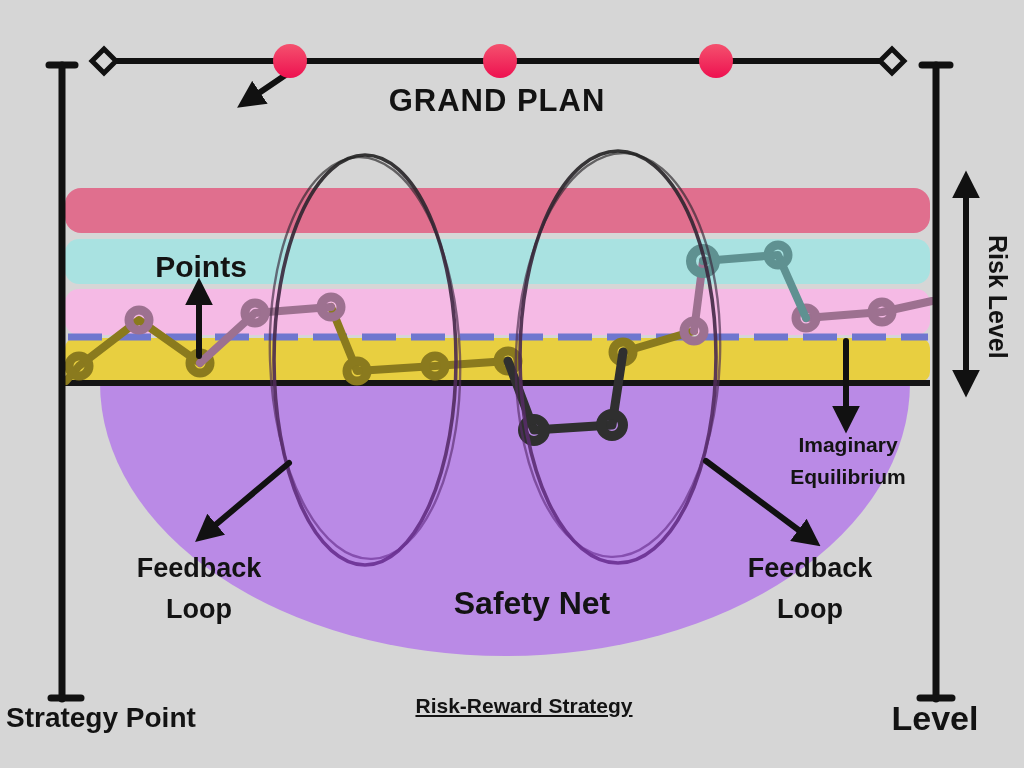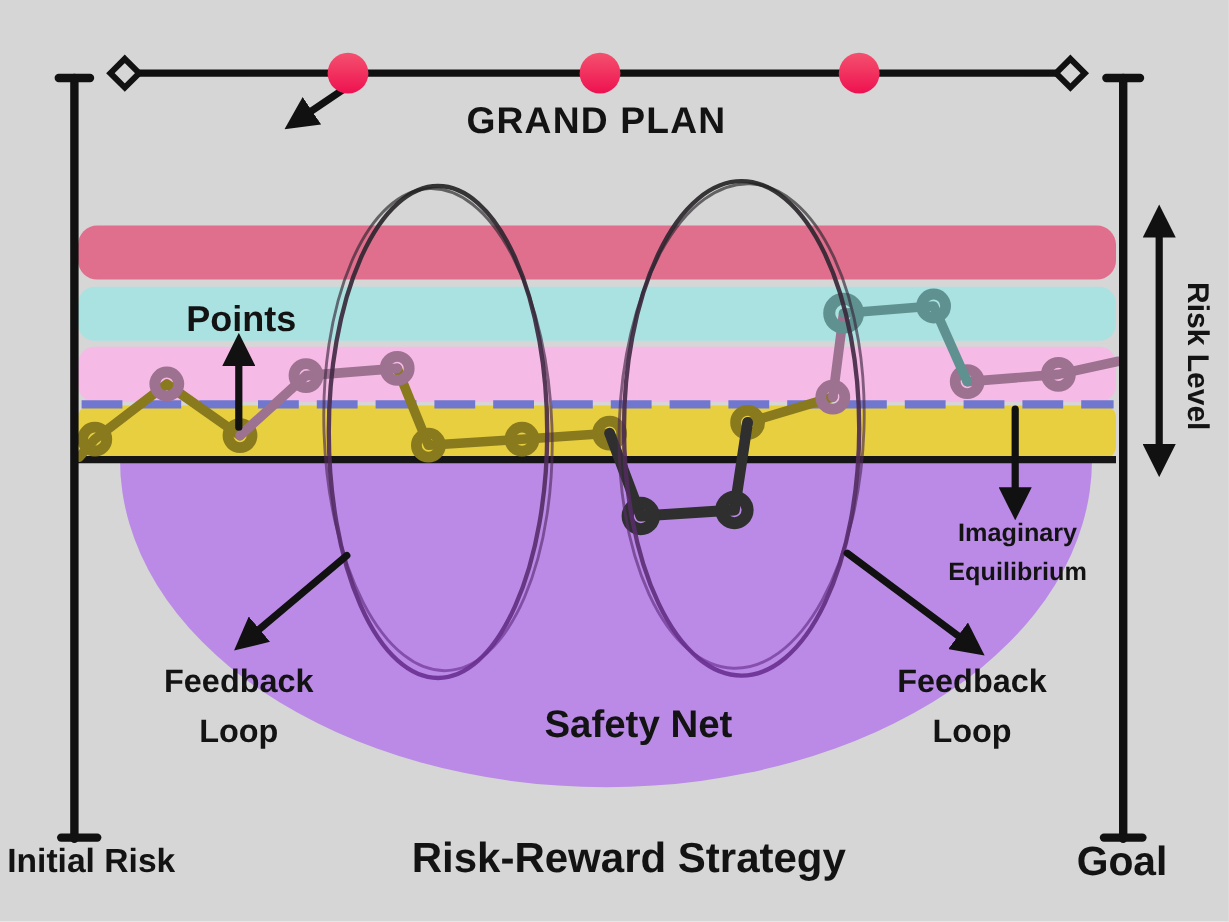--- a/index.html
+++ b/index.html
@@ -15,21 +15,21 @@
   }
   .ctr { transform:translateX(-50%); }
   #lbl-grand      { left:497px; top:80px;  font-size:31px; font-weight:700; letter-spacing:1px; }
   #lbl-interv     { left:245px; top:99px;  font-size:22px; line-height:1.42; }
   #lbl-graph      { left:201px; top:247px; font-size:30px; }
   #lbl-risklevel  { left:927px; top:280px; width:140px; font-size:25px; transform:rotate(90deg); }
   #lbl-imag       { left:848px; top:429px; font-size:21px; line-height:1.5; }
   #lbl-fb-left    { left:199px; top:548px; font-size:27px; line-height:1.5; }
   #lbl-fb-right   { left:810px; top:548px; font-size:27px; line-height:1.5; }
   #lbl-safety     { left:507px; top:582px; font-size:32px;margin-left:25px; }
-  #lbl-rrs        { left:524px; top:692px; font-size:35px; }
+  #lbl-rrs        { left:524px; top:692px; font-size:21px;text-decoration:underline; }
   #lbl-initial    { left:6px;   top:699px; font-size:28px; text-align:left; }
   #lbl-goal       { left:935px; top:696px; font-size:34px; }
 </style>
 </head>
 <body>
 
 <div class="canvas">
 
   <svg width="1024" height="768" viewBox="0 0 1024 768">
     <defs>
@@ -144,16 +144,16 @@
   <div class="lbl ctr" id="lbl-graph">Points</div>
   <div class="lbl" id="lbl-risklevel">Risk Level</div>
   <div class="lbl ctr" id="lbl-imag">Imaginary
 Equilibrium</div>
   <div class="lbl ctr" id="lbl-fb-left">Feedback
 Loop</div>
   <div class="lbl ctr" id="lbl-fb-right">Feedback
 Loop</div>
   <div class="lbl ctr" id="lbl-safety">Safety Net</div>
   <div class="lbl ctr" id="lbl-rrs">Risk-Reward Strategy</div>
-  <div class="lbl" id="lbl-initial">Initial Risk</div>
-  <div class="lbl ctr" id="lbl-goal">Goal</div>
+  <div class="lbl" id="lbl-initial">Strategy Point</div>
+  <div class="lbl ctr" id="lbl-goal">Level</div>
 
 </div>
 
 </body></html>

